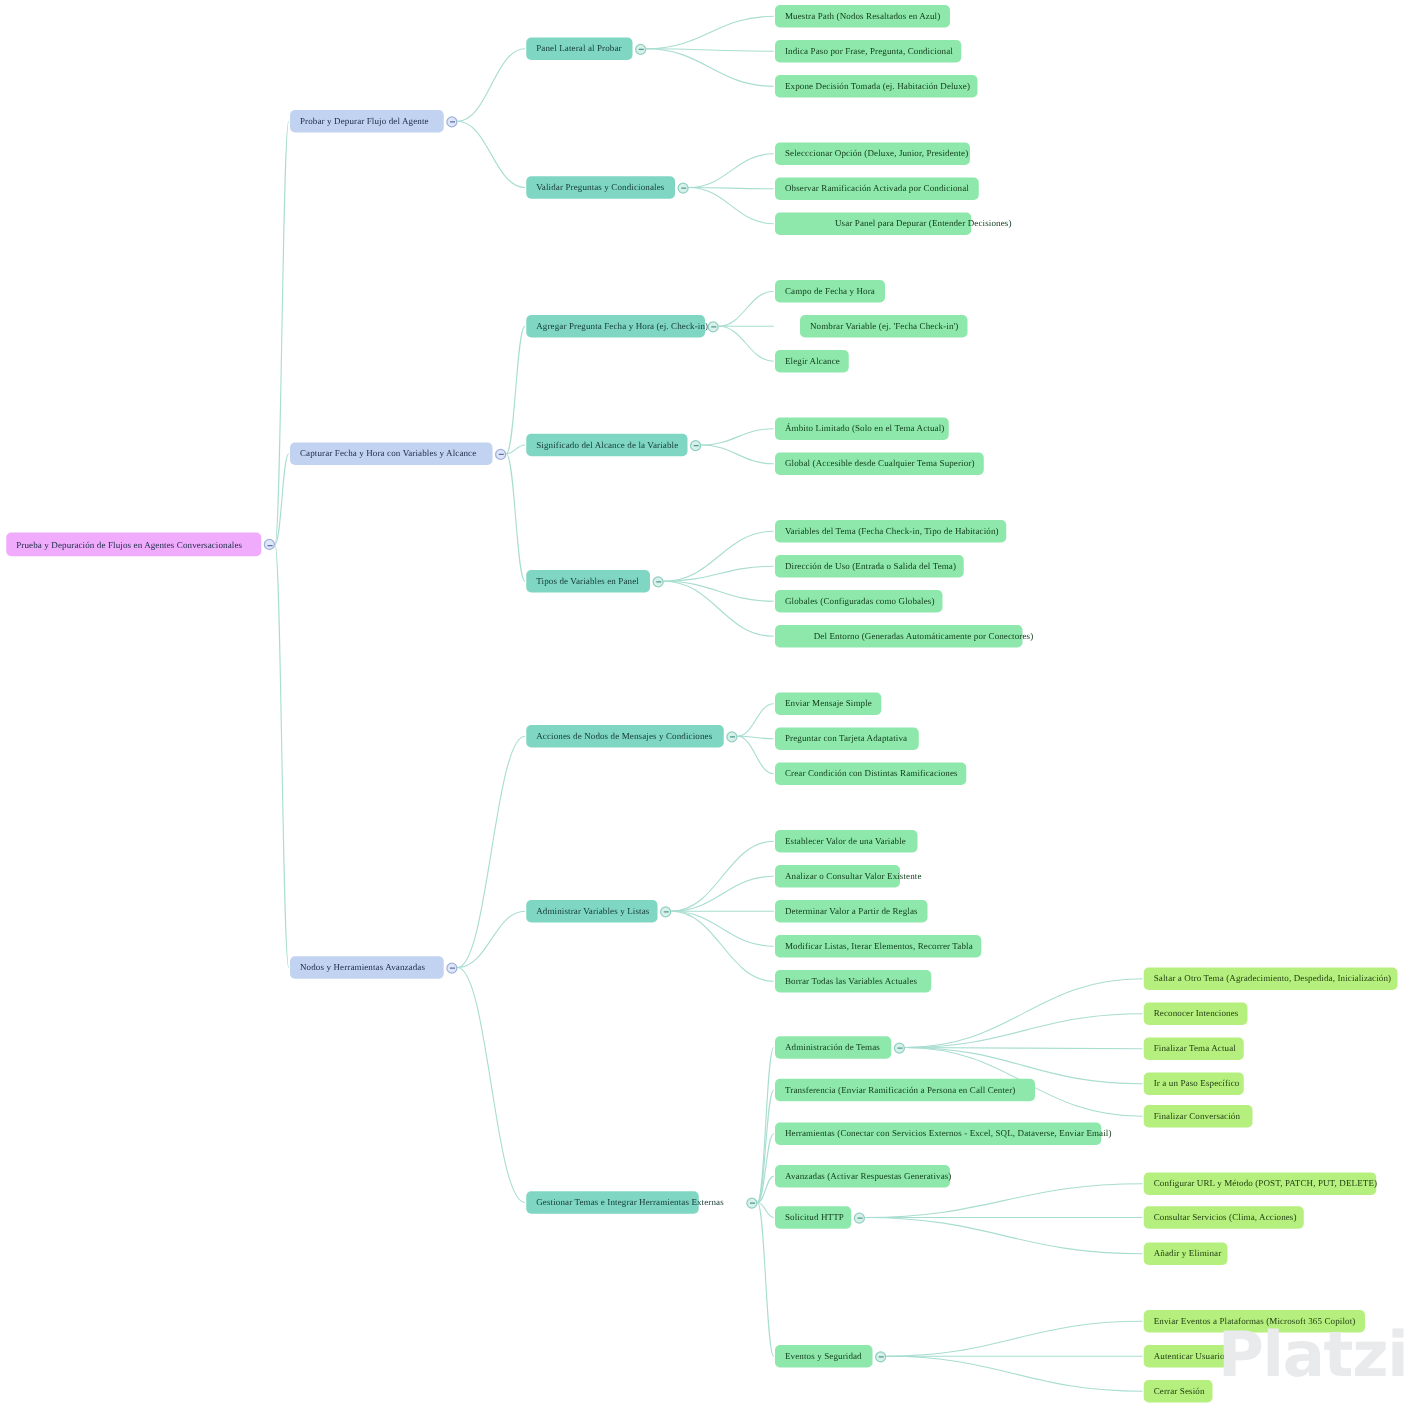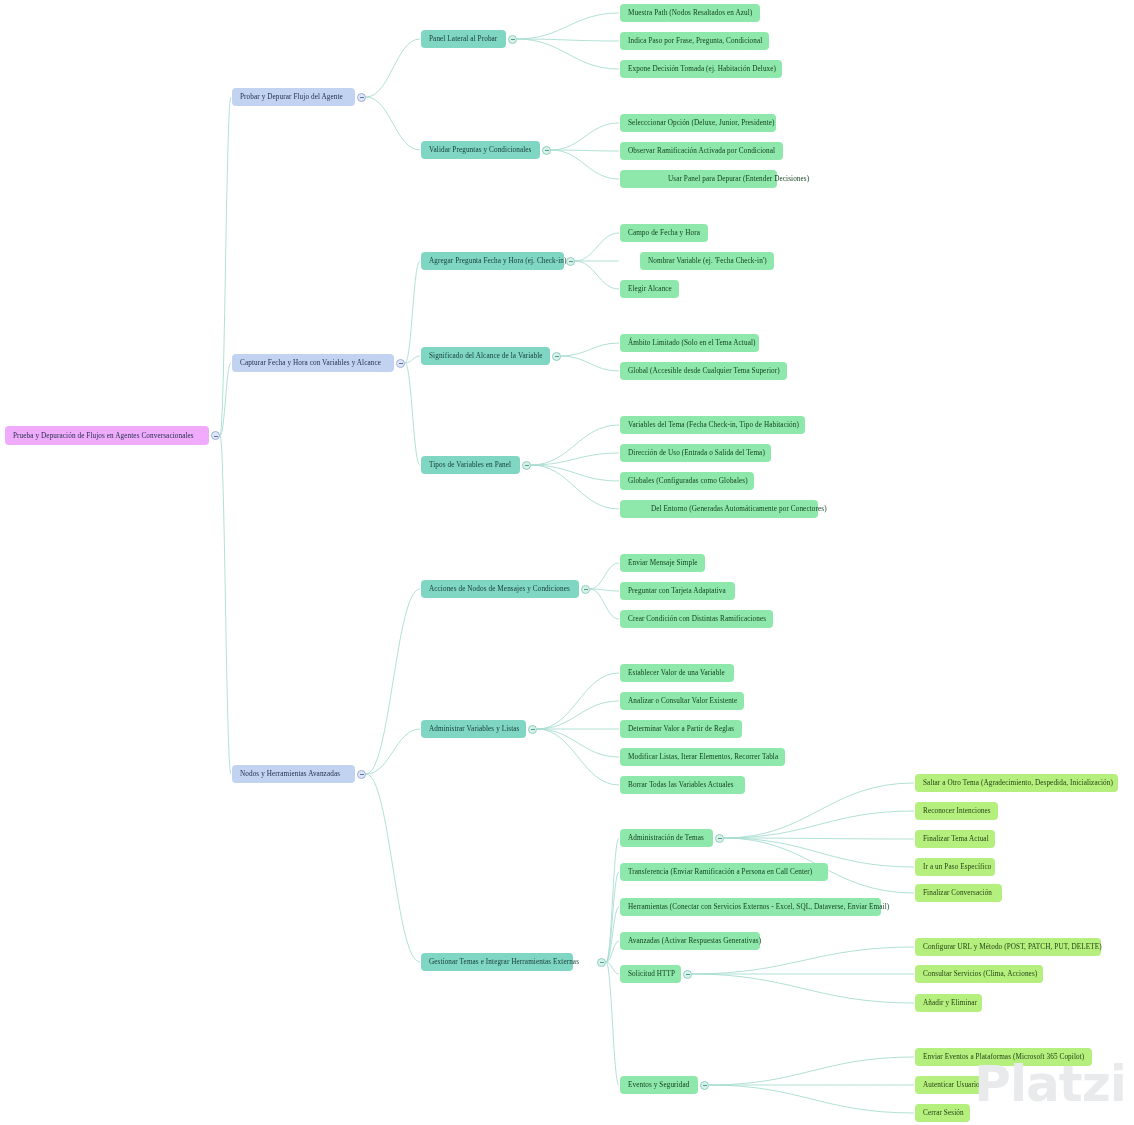--- a/index.html
+++ b/index.html
@@ -240,33 +240,33 @@
       <div class="node lvl3" style="left: 620px; top: 610px; width: 153px;">
         <span>Crear Condición con Distintas Ramificaciones</span>
       </div>
       <div class="node lvl2" style="left: 421px; top: 720px; width: 105px;">
         <span>Administrar Variables y Listas</span>
       </div>
       <div class="toggle" style="left: 528px; top: 724.5px;"></div>
       <div class="node lvl3" style="left: 620px; top: 664px; width: 114px;">
         <span>Establecer Valor de una Variable</span>
       </div>
-      <div class="node lvl3" style="left: 620px; top: 692px; width: 124px; align-items: center;">
+      <div class="node lvl3" style="left: 620px; top: 692px; width: 100px; align-items: center;">
         <span>Analizar o Consultar Valor Existente</span>
       </div>
       <div class="node lvl3" style="left: 620px; top: 720px; width: 122px;">
         <span>Determinar Valor a Partir de Reglas</span>
       </div>
       <div class="node lvl3" style="left: 620px; top: 748px; width: 165px;">
         <span>Modificar Listas, Iterar Elementos, Recorrer Tabla</span>
       </div>
       <div class="node lvl3" style="left: 620px; top: 776px; width: 125px;">
         <span>Borrar Todas las Variables Actuales</span>
       </div>
-      <div class="node lvl2" style="left: 421px; top: 953px; width: 152px;">
+      <div class="node lvl2" style="left: 421px; top: 953px; width: 138px;">
         <span>Gestionar Temas e Integrar Herramientas Externas</span>
       </div>
       <div class="toggle" style="left: 597px; top: 957.5px;"></div>
       <div class="node lvl3" style="left: 620px; top: 829px; width: 93px;">
         <span>Administración de Temas</span>
       </div>
       <div class="toggle" style="left: 715px; top: 833.5px;"></div>
       <div class="node lvl4" style="left: 915px; top: 774px; width: 203px;">
         <span>Saltar a Otro Tema (Agradecimiento, Despedida, Inicialización)</span>
       </div>

